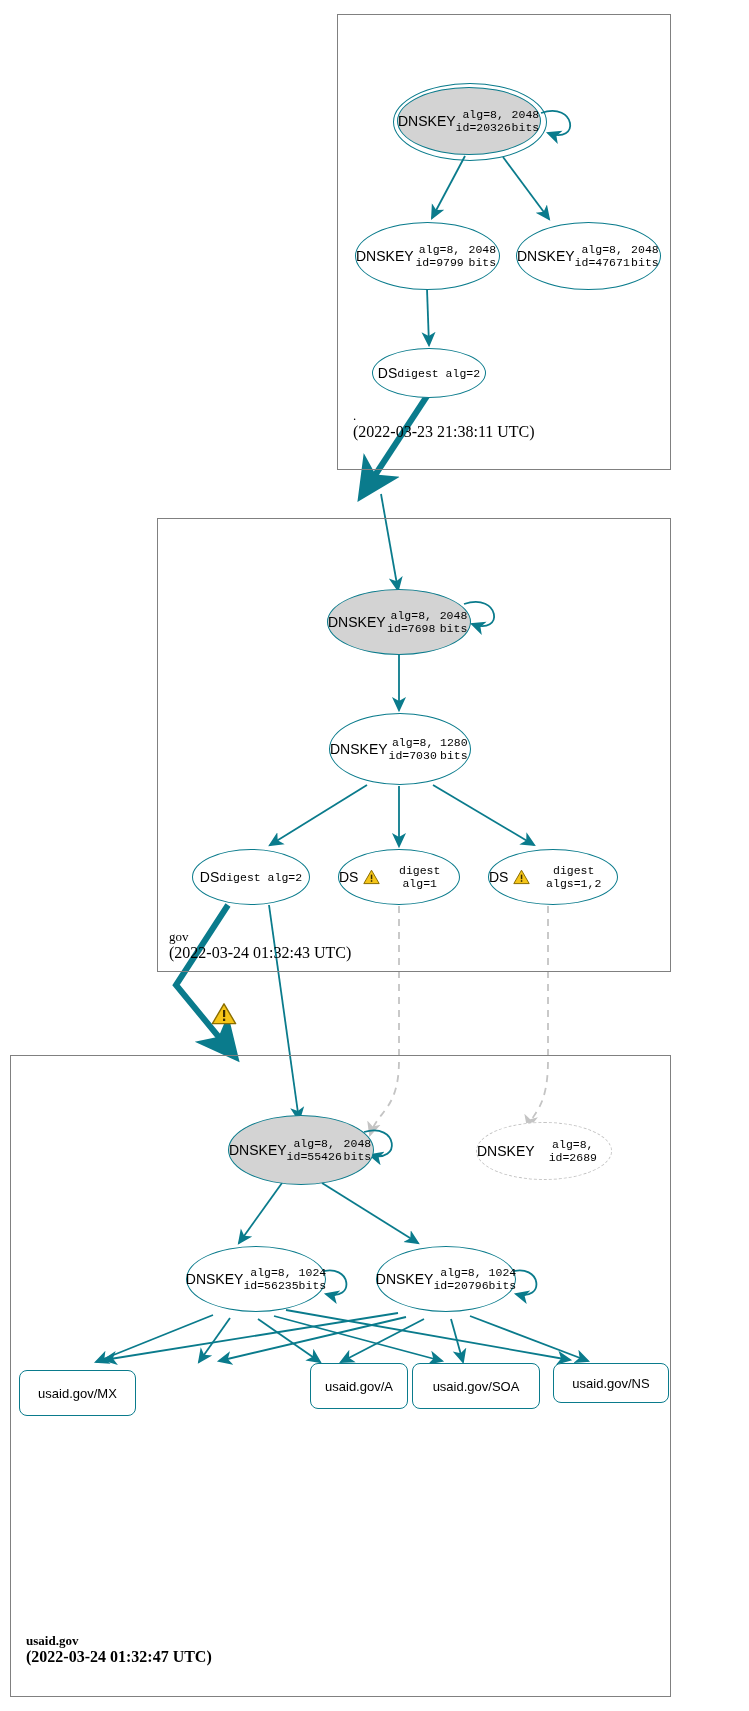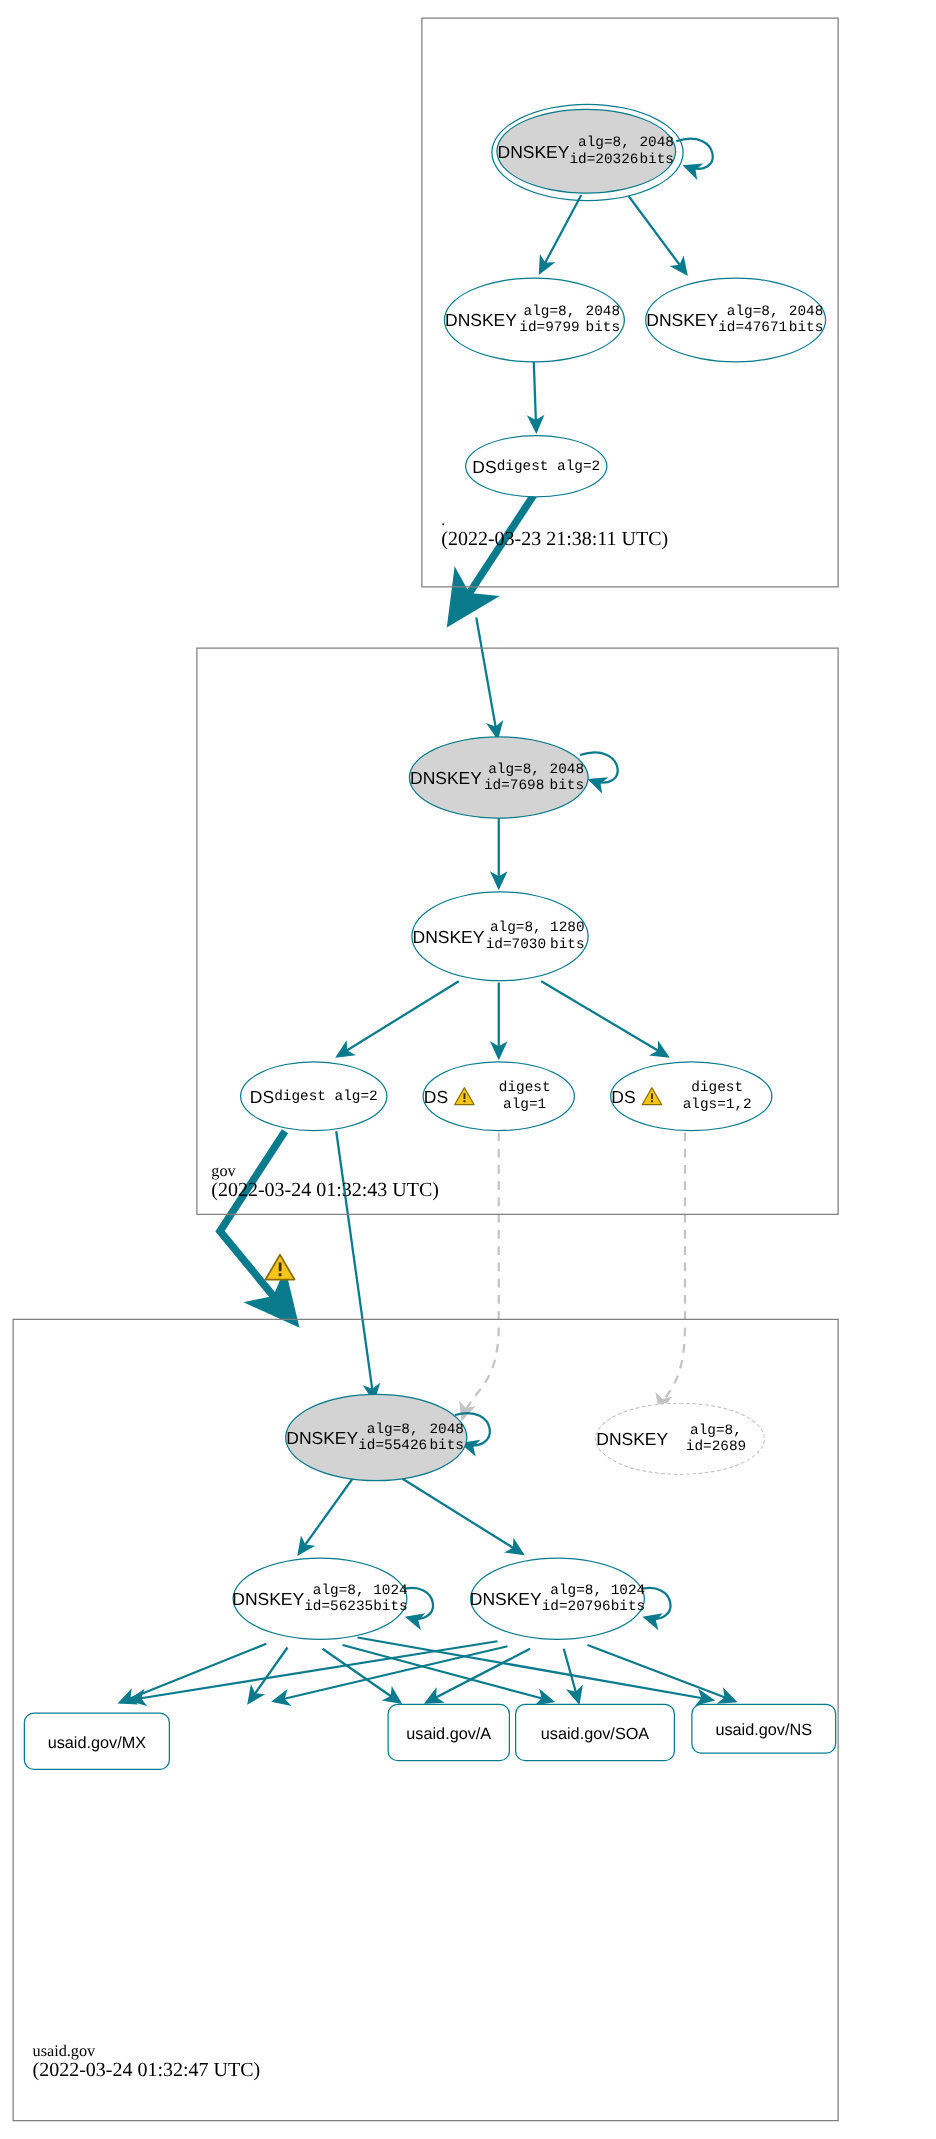--- a/index.html
+++ b/index.html
@@ -97,21 +97,21 @@
     <span class="ztime">(2022-03-23 21:38:11 UTC)</span>
   </div>
 
   <div class="zonebox" style="left:157px;top:518px;width:514px;height:454px;"></div>
   <div class="zonelabel" style="left:169px;top:929px;">
     <span class="zname">gov</span>
     <span class="ztime">(2022-03-24 01:32:43 UTC)</span>
   </div>
 
   <div class="zonebox" style="left:10px;top:1055px;width:661px;height:642px;"></div>
-  <div class="zonelabel" style="left:26px;top:1633px;">
+  <div class="zonelabel" style="left:26px;top:1633px;font-weight:bold;">
     <span class="zname">usaid.gov</span>
     <span class="ztime">(2022-03-24 01:32:47 UTC)</span>
   </div>
 
   <div class="trust-outer" style="left:393px;top:83px;width:152px;height:76px;"></div>
   <div class="node ell key-secure" style="left:397px;top:87px;width:144px;height:68px;">
     <div class="t1">DNSKEY</div>
     <div class="t2">alg=8, id=20326</div>
     <div class="t2">2048 bits</div>
   </div>

